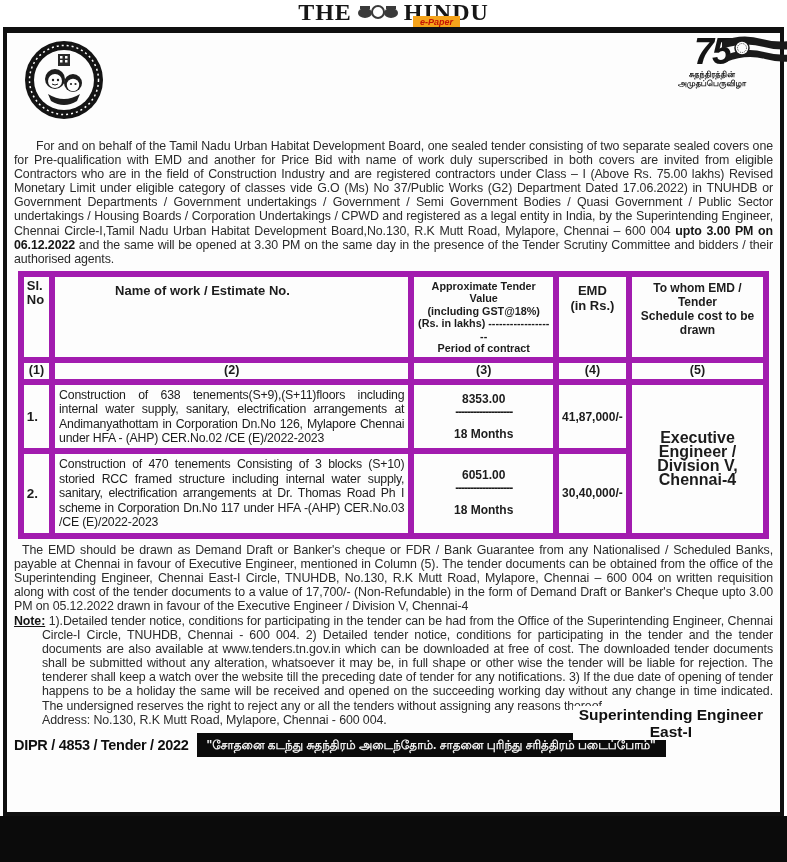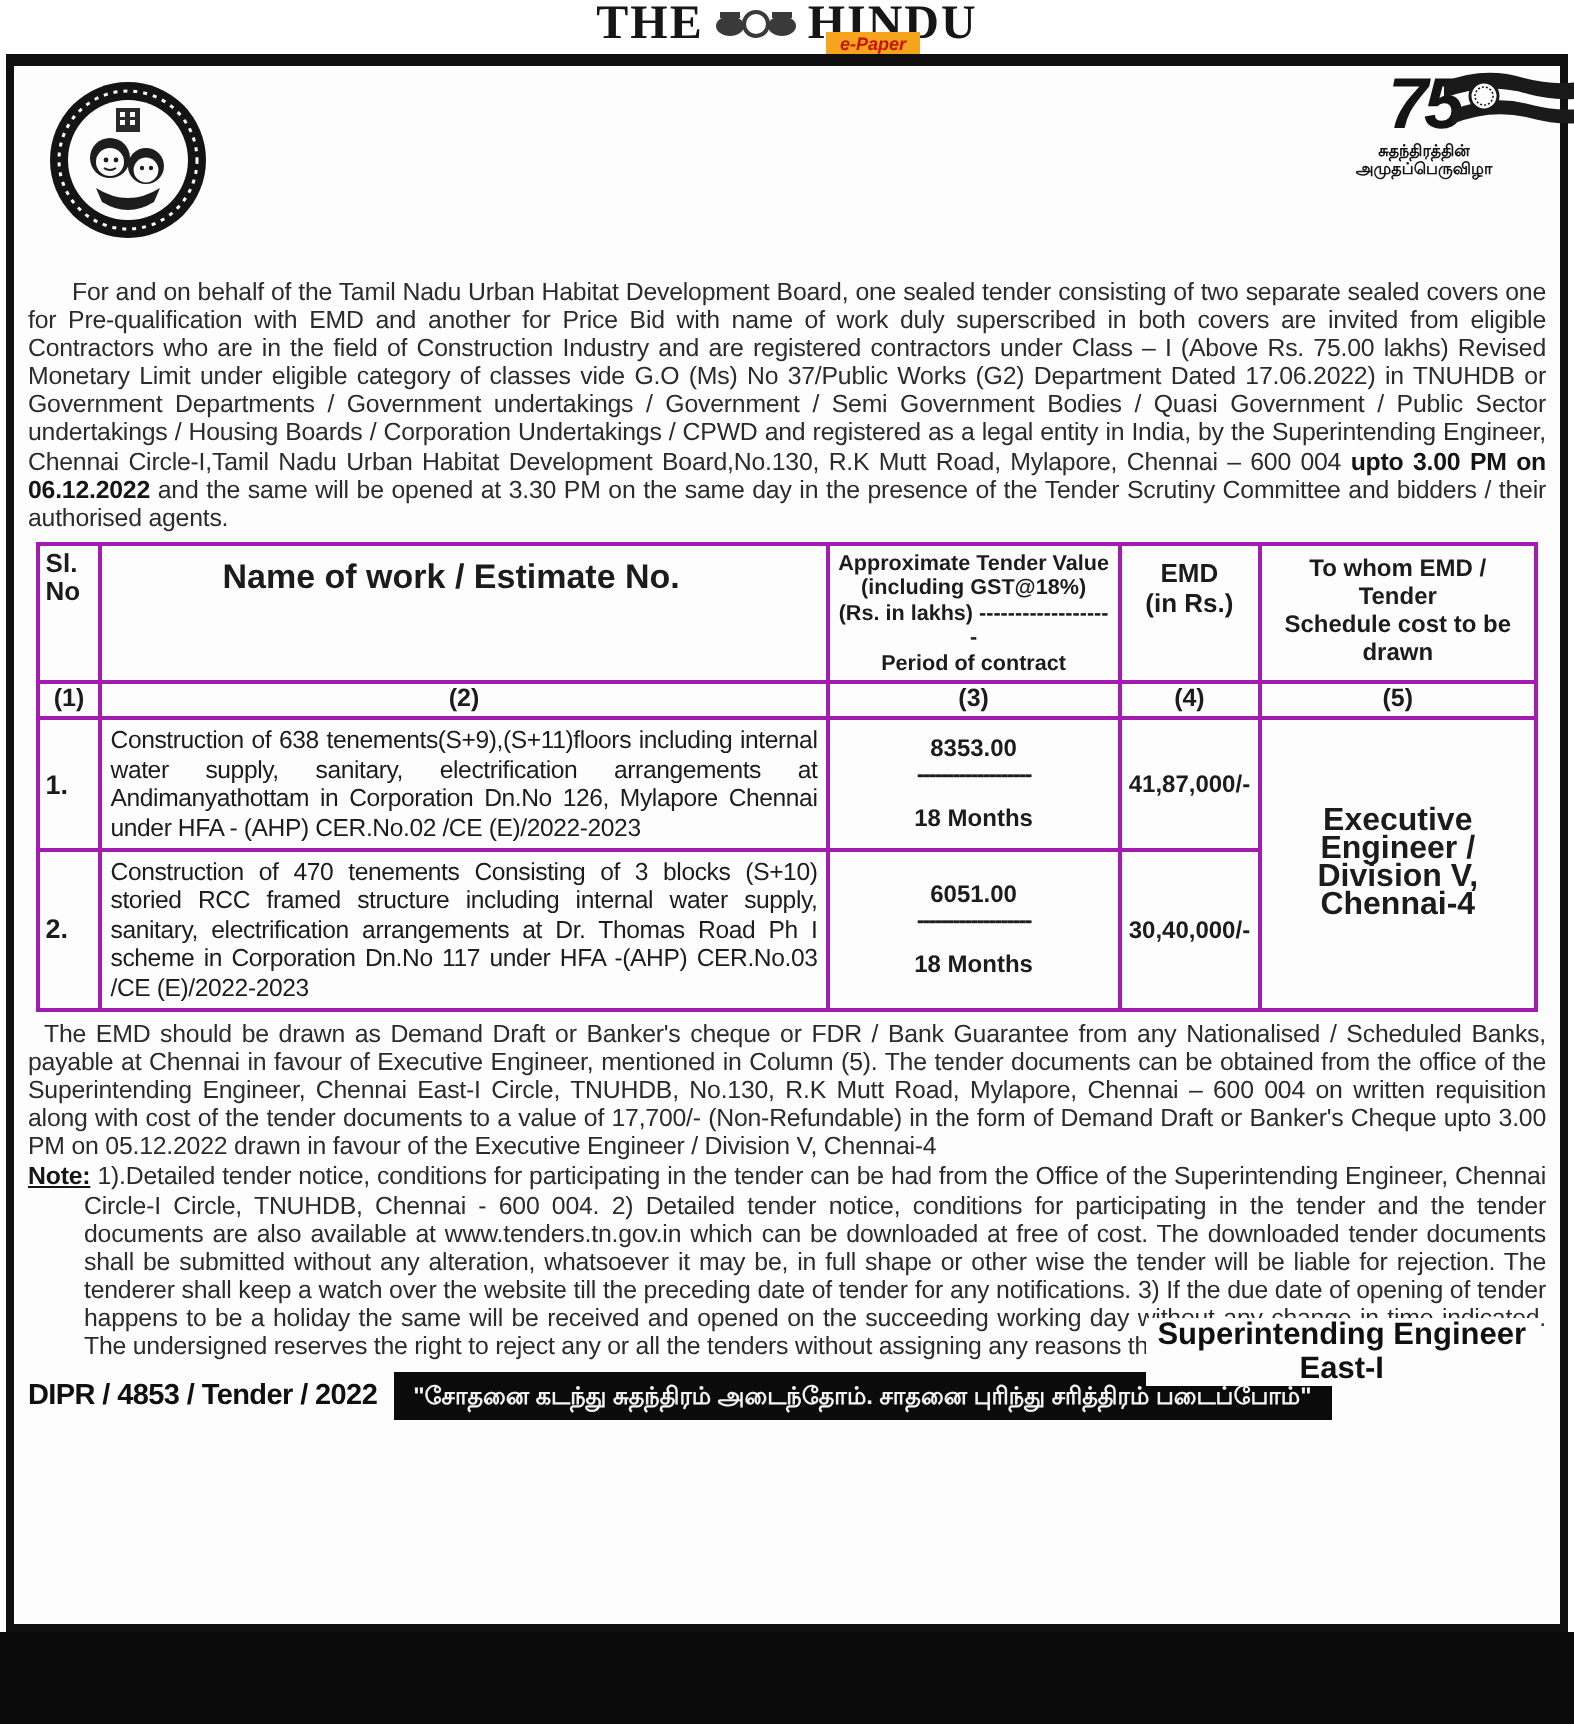--- a/index.html
+++ b/index.html
@@ -32,25 +32,25 @@
   .notice-line { font-size:17.5px; font-weight:bold; letter-spacing:-0.3px; line-height:20px;
     text-decoration:underline; margin-top:3px; white-space:nowrap; }
 
   
   .para { font-size:12.4px; line-height:14.1px; text-align:justify; color:#2b2b2b; letter-spacing:-0.1px; }
   .intro { text-indent:22px; margin-top:20px; }
   .b { font-weight:bold; color:#151515; }
 
   
   table { width:99%; margin:5px auto 4px auto; border-collapse:collapse; }
-  th,td { border:2px solid #a21caf; padding:2px 3px; vertical-align:top; }
+  th,td { border:6px solid #a21caf; padding:2px 3px; vertical-align:top; }
   th { vertical-align:top; }
   .col-sl{width:4.2%;} .col-work{width:48.5%;} .col-val{width:19.5%;} .col-emd{width:9.3%;} .col-drawn{width:18.5%;}
   .th-sl { font-size:13px; font-weight:bold; text-align:left; line-height:14px; }
-  .th-work { font-size:17px; font-weight:bold; text-align:left; padding-left:60px; padding-top:6px;}
+  .th-work { font-size:13px; font-weight:bold; text-align:left; padding-left:60px; padding-top:6px;}
   .th-val { font-size:10.8px; font-weight:bold; text-align:center; line-height:12.5px; padding-top:3px;}
   .th-emd { font-size:13px; font-weight:bold; text-align:center; padding-top:6px;}
   .th-drawn { font-size:12px; font-weight:bold; text-align:center; line-height:14px; padding-top:4px;}
   .num-row td { font-size:12.5px; font-weight:bold; text-align:center; padding:0 0 1px 0; line-height:15px; }
   .cell-sl { font-size:13.5px; font-weight:bold; vertical-align:middle; text-align:left; }
   .cell-work { font-size:12.3px; font-weight:normal; line-height:14.4px; text-align:justify; letter-spacing:-0.2px; padding:3px 4px;}
   .cell-val { text-align:center; font-size:12px; font-weight:bold; vertical-align:middle; line-height:13px;}
   .cell-val .dash { letter-spacing:-1px; }
   .cell-val .period { margin-top:9px; }
   .cell-emd { font-size:12px; font-weight:bold; text-align:center; vertical-align:middle; }
@@ -196,20 +196,21 @@
       </td>
       <td class="cell-emd">30,40,000/-</td>
     </tr>
   </tbody>
     </table>
 
   <div class="para emd-para">The EMD should be drawn as Demand Draft or Banker's cheque or FDR / Bank Guarantee from any Nationalised / Scheduled Banks, payable at Chennai in favour of Executive Engineer, mentioned in Column (5). The tender documents can be obtained from the office of the Superintending Engineer, Chennai East-I Circle, TNUHDB, No.130,  R.K Mutt Road, Mylapore,  Chennai – 600 004 on written requisition along with cost of the tender documents to a value of 17,700/- (Non-Refundable) in the form of Demand Draft or Banker's Cheque upto 3.00 PM on 05.12.2022 drawn in favour of the Executive Engineer / Division V, Chennai-4</div>
 
   <div class="para note">
     <span class="note-label">Note:</span><span> 1).Detailed tender notice, conditions for participating in the tender can be had from the Office of the Superintending Engineer, Chennai Circle-I Circle, TNUHDB, Chennai - 600 004. 2) Detailed tender notice, conditions for participating in the tender and the tender documents are also available at www.tenders.tn.gov.in which can be downloaded at free of cost. The downloaded tender documents shall be submitted without any alteration, whatsoever it may be, in full shape or other wise the tender will be liable for rejection. The tenderer shall keep a watch over the website till the preceding date of tender for any notifications. 3) If the due date of opening of tender happens to be a holiday the same will be received and opened on the succeeding working day without any change in time indicated. The undersigned reserves the right to reject any or all the tenders without assigning any reasons thereof.</span><br>
+    <span>Address: No.130,  R.K Mutt Road, Mylapore,  Chennai - 600 004.</span>
   </div>
 
   <div class="footer-row">
     <span class="dipr">DIPR / 4853 / Tender / 2022</span>
     <span class="quote-bar">"சோதனை கடந்து சுதந்திரம் அடைந்தோம். சாதனை புரிந்து சரித்திரம் படைப்போம்"</span>
     <div class="signature">
       <div>Superintending Engineer</div>
       <div>East-I</div>
     </div>
   </div>

